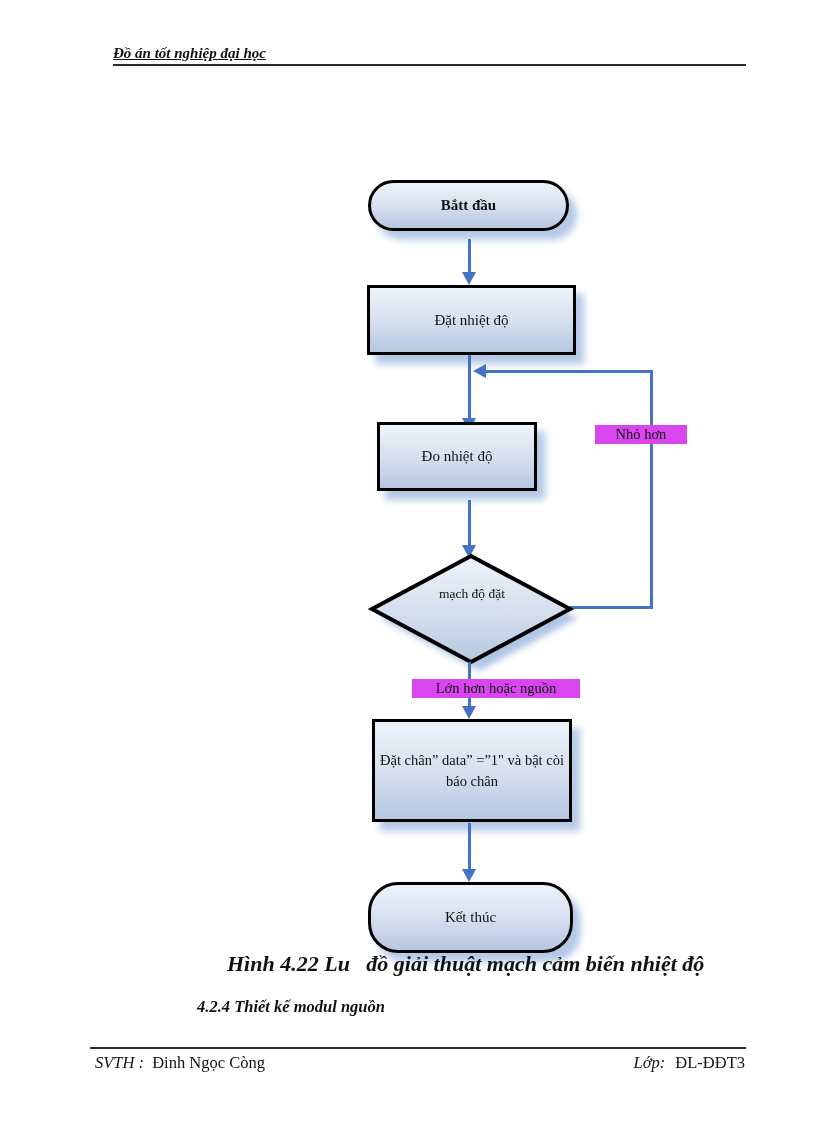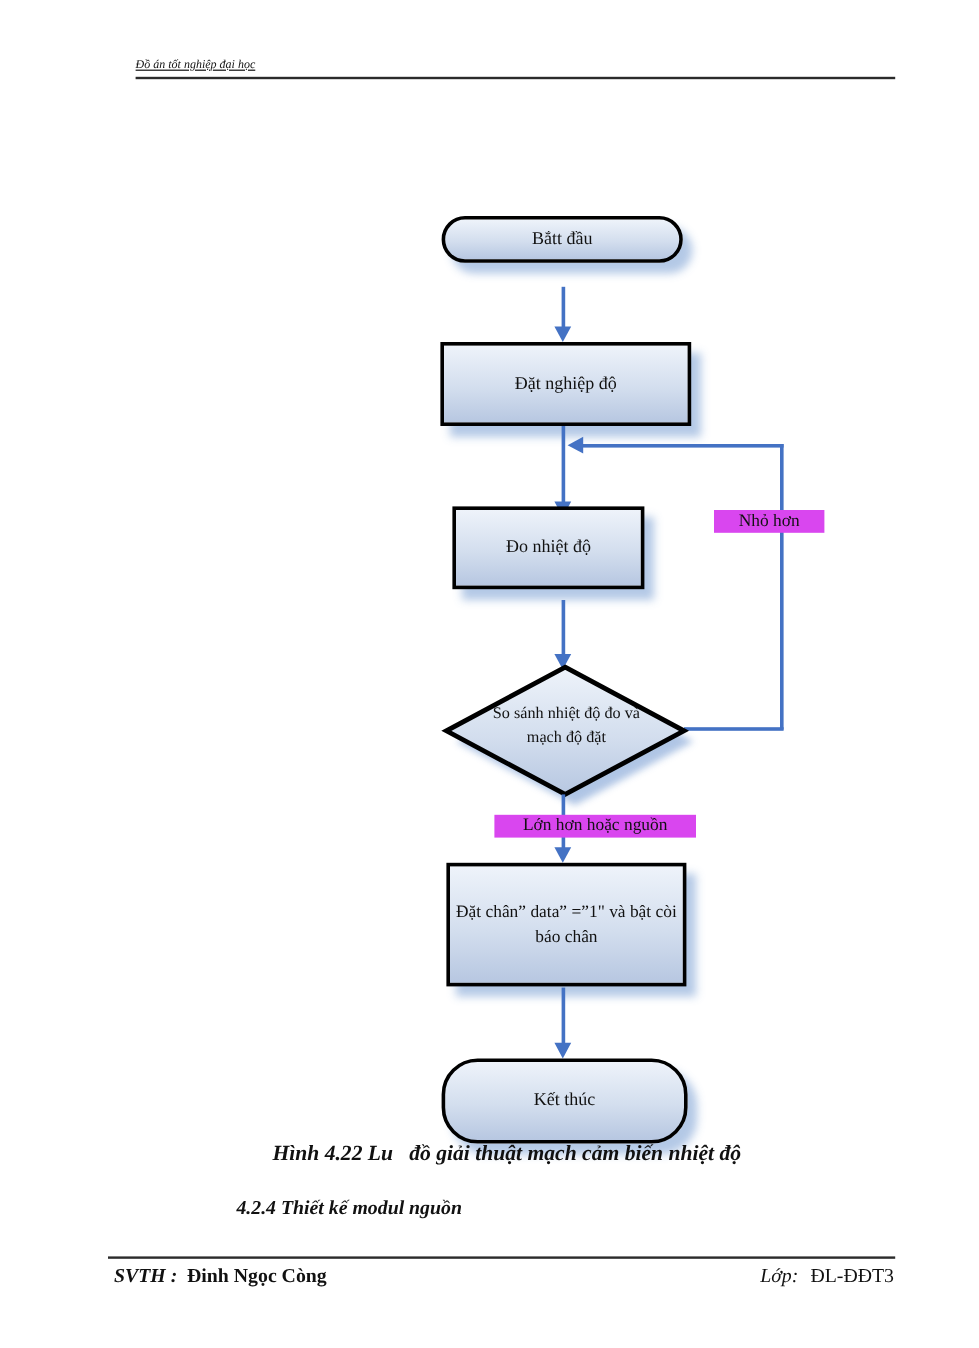--- a/index.html
+++ b/index.html
@@ -1,73 +1,73 @@
 <!DOCTYPE html>
 <html><head>
 <meta charset="utf-8">
 <style>
   * { margin:0; padding:0; box-sizing:border-box; }
   html,body { background:#fff; }
   body { width:816px; height:1123px; font-family:"Liberation Serif", serif; color:#111; }
   .page { position:relative; width:816px; height:1123px; background:#ffffff; overflow:hidden; }
 
   .header { position:absolute; left:113px; top:44px; width:633px; border-bottom:2px solid #2b2b2b; padding-bottom:2px; }
-  .header-text { font-size:10px; font-weight:normal; font-style:italic; text-decoration:underline; }
+  .header-text { font-size:15px; font-weight:bold; font-style:italic; text-decoration:underline; }
 
   .shape { position:absolute; display:flex; flex-direction:column; align-items:center; justify-content:center;
            text-align:center; border:3.5px solid #000; font-size:15px; line-height:1.4;
            background:linear-gradient(to bottom,#eef3fa 0%, #d3deee 55%, #b7c7e1 100%);
            box-shadow:8px 9px 7px rgba(167,191,226,0.85); }
   .oval { border-radius:30px; }
 
   .vline { position:absolute; width:2.6px; background:#4472c4; }
   .hline { position:absolute; height:2.6px; background:#4472c4; }
   .arrow-down { position:absolute; width:0; height:0; border-left:7px solid transparent;
                 border-right:7px solid transparent; border-top:13px solid #4472c4; }
   .arrow-left { position:absolute; width:0; height:0; border-top:7px solid transparent;
                 border-bottom:7px solid transparent; border-right:13px solid #4472c4; }
 
   .flow-label { position:absolute; background:#d946ef; text-align:center; font-size:14.5px; padding:1px 2px; }
 
   .diamond-wrap { position:absolute; left:358px; top:548px; width:236px; height:132px; }
   .diamond-text { position:absolute; left:378px; top:584px; width:188px; text-align:center;
                   font-size:13.5px; line-height:1.5; }
 
-  .caption { position:absolute; left:227px; top:951px; font-size:18px; font-weight:bold;
+  .caption { position:absolute; left:227px; top:951px; font-size:22px; font-weight:bold;
              font-style:italic; white-space:pre; }
   .section-heading { position:absolute; left:153px; top:997px; font-size:16.5px; font-weight:bold; font-style:italic;margin-left:44px; }
 
   .footer-line { position:absolute; left:90px; top:1047px; width:656px; height:2px; background:#2b2b2b; }
-  .footer-left { position:absolute; left:95px; top:1053px; font-size:16.5px; font-weight:bold; }
+  .footer-left { position:absolute; left:95px; top:1053px; font-size:16.5px; font-weight:normal; }
   .footer-left .lbl { font-style:italic; }
   .footer-left .val { margin-left:4px; }
   .footer-right { position:absolute; right:71px; top:1053px; font-size:16.5px; font-weight:normal; }
   .footer-right .lbl { font-style:italic; }
   .footer-right .val { margin-left:6px; }
 </style>
 </head>
 <body>
 
 <div class="page">
 
   <div class="header">
     <span class="header-text">Đồ án tốt nghiệp đại học</span>
   </div>
 
   <div>
 
-    <div class="shape oval" style="left:368px; top:180px; width:201px; height:39px;">
+    <div class="shape oval" style="left:368px; top:180px; width:201px; height:51px;font-weight:bold;">
       <span>Bắtt đầu</span>
     </div>
 
     <div class="vline" style="left:468px; top:239px; height:34px;"></div>
     <div class="arrow-down" style="left:462px; top:272px;"></div>
 
     <div class="shape" style="left:367px; top:285px; width:209px; height:70px;">
-      <span>Đặt nghiệp độ</span>
+      <span>Đặt nhiệt độ</span>
     </div>
 
     <div class="vline" style="left:468px; top:355px; height:64px;"></div>
     <div class="arrow-down" style="left:462px; top:418px;"></div>
 
     <div class="hline" style="left:481px; top:370px; width:172px;"></div>
     <div class="arrow-left" style="left:473px; top:364px;"></div>
     <div class="vline" style="left:650px; top:370px; height:238px;"></div>
     <div class="hline" style="left:570px; top:606px; width:83px;"></div>
     <div class="flow-label" style="left:595px; top:425px; width:92px;">Nhỏ hơn</div>
@@ -89,21 +89,20 @@
           </linearGradient>
           <filter id="soft" x="-20%" y="-20%" width="140%" height="140%">
             <feGaussianBlur stdDeviation="3"></feGaussianBlur>
           </filter>
         </defs>
         <polygon points="121,17 220,70 121,123 22,70" fill="#a7bfe2" opacity="0.9" filter="url(#soft)"></polygon>
         <polygon points="113,8 212,61 113,114 14,61" fill="url(#dg)" stroke="#000" stroke-width="4"></polygon>
       </svg>
     </div>
     <div class="diamond-text">
-      <span style="display:block;">So sánh nhiệt độ đo và</span>
       <span style="display:block;">mạch độ đặt</span>
     </div>
 
     <div class="vline" style="left:468px; top:662px; height:46px;"></div>
     <div class="arrow-down" style="left:462px; top:706px;"></div>
     <div class="flow-label" style="left:412px; top:679px; width:168px;">Lớn hơn hoặc nguồn</div>
 
     <div class="shape" style="left:372px; top:719px; width:200px; height:103px; font-size:14.5px;">
       <span>Đặt chân” data” =”1" và bật còi</span>
       <span>báo chân</span>

